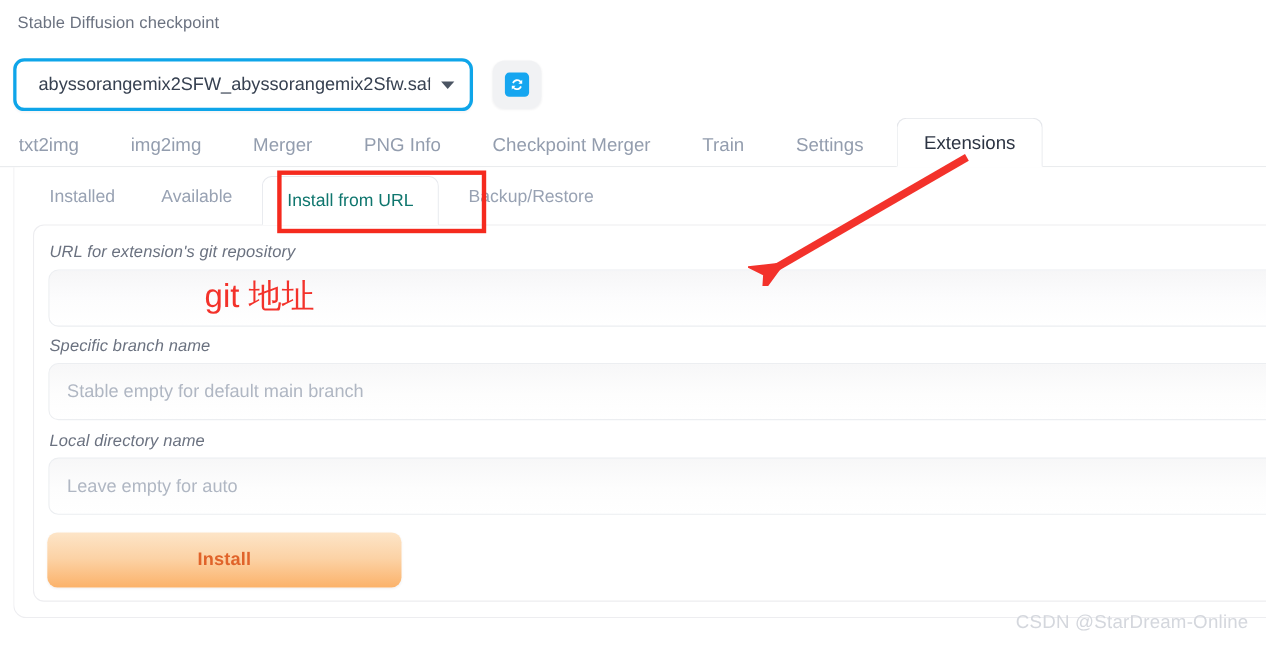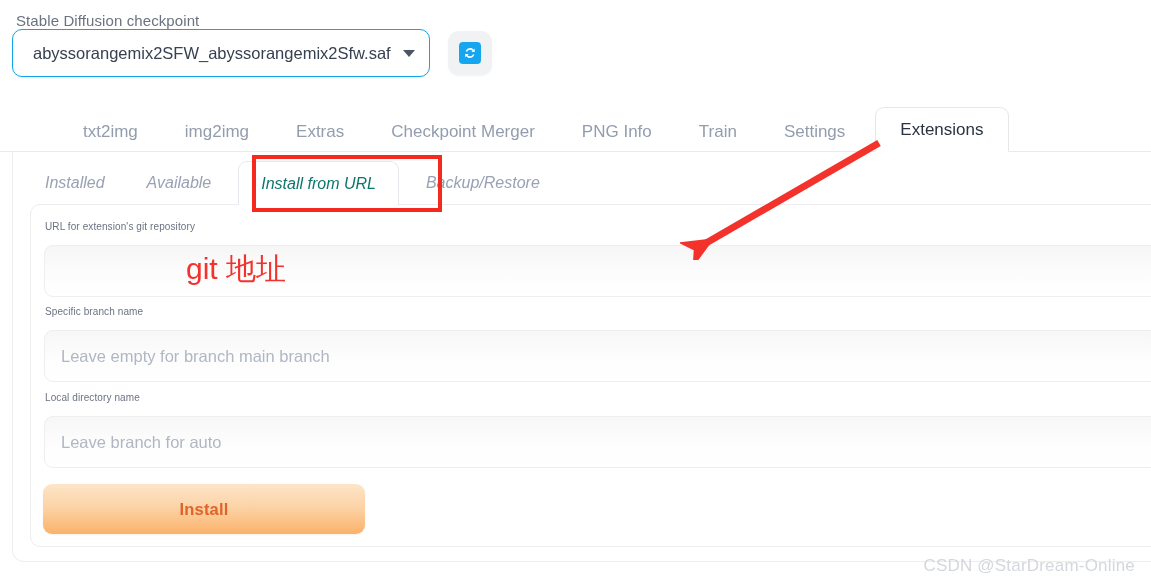--- a/index.html
+++ b/index.html
@@ -21,34 +21,34 @@
     position: absolute;
     left: 12px;
     top: 12px;
     width: 500px;
   }
   .ckpt-label {
     font-size: 15px;
     color: #6b7280;
     letter-spacing: .1px;
     padding-left: 4px;
-    margin-bottom: 0;
+    margin-bottom: 24px;
   }
   .ckpt-row {
     display: flex;
     align-items: center;
     gap: 18px;
   }
   .ckpt-select {
     position: relative;
     width: 418px;
     height: 48px;
     box-sizing: border-box;
     background: #ffffff;
-    border: 1px solid #0ea5e9;
+    border: 3px solid #0ea5e9;
     border-radius: 10px;
     box-shadow: 0 1px 2px rgba(16,24,40,.04);
     display: flex;
     align-items: center;
     padding: 0 14px 0 20px;
   }
   .ckpt-value {
     flex: 1 1 auto;
     font-size: 16.5px;
     color: #374151;
@@ -86,23 +86,21 @@
 
   
   .main-tabs {
     position: absolute;
     left: 0;
     top: 106px;
     width: 1017px;
     height: 46px;
     display: flex;
     align-items: flex-end;
-    padding-left: 30px;
-    box-sizing: border-box;
-    margin-left: 36px;
+    box-sizing: border-box;
   }
   .main-tab {
     font-size: 17px;
     color: #939dae;
     padding: 0 17px;
     height: 40px;
     line-height: 40px;
     white-space: nowrap;
     margin-right: 13px;
     box-sizing: border-box;
@@ -141,23 +139,22 @@
     border-radius: 0 0 12px 12px;
     background: #ffffff;
   }
 
   
   .sub-tabs {
     position: absolute;
     left: 30px;
     top: 160px;
     display: flex;
-    align-items: center;
+    align-items: flex-start;
     height: 46px;
-    font-style: italic;
   }
   .sub-tab {
     font-size: 16px;
     color: #98a2b3;
     padding: 0 15px;
     height: 40px;
     line-height: 40px;
     white-space: nowrap;
     margin-right: 12px;
     box-sizing: border-box;
@@ -183,23 +180,24 @@
     width: 1190px;
     height: 343px;
     box-sizing: border-box;
     border: 1px solid #ededf0;
     border-radius: 10px;
     background: #ffffff;
   }
 
   .field-label {
     position: absolute;
-    font-size: 10px;
+    font-size: 15px;
     color: #6b7280;
     letter-spacing: .1px;
+    font-style: italic;
   }
   .field-box {
     position: absolute;
     box-sizing: border-box;
     height: 52px;
     background: linear-gradient(180deg, #f7f7f8 0%, #fdfdfd 55%, #ffffff 100%);
     border: 1px solid #eceef1;
     border-radius: 9px;
     display: flex;
     align-items: center;
@@ -297,23 +295,23 @@
         </svg>
       </span>
     </div>
   </div>
 </div>
 
 <div class="main-tabs-rule"></div>
 <div class="main-tabs">
   <div class="main-tab">txt2img</div>
   <div class="main-tab">img2img</div>
-  <div class="main-tab">Extras</div>
+  <div class="main-tab">Merger</div>
+  <div class="main-tab">PNG Info</div>
   <div class="main-tab">Checkpoint Merger</div>
-  <div class="main-tab">PNG Info</div>
   <div class="main-tab">Train</div>
   <div class="main-tab">Settings</div>
   <div class="main-tab active">Extensions</div>
 </div>
 
 <div class="outer-panel"></div>
 
 <div class="sub-tabs">
   <div class="sub-tab">Installed</div>
   <div class="sub-tab">Available</div>
@@ -323,26 +321,26 @@
 
 <div class="inner-panel">
 
   <div class="field-label" style="left:14px; top:16px;">URL for extension's git repository</div>
   <div class="field-box blank" style="left:13px; top:40px; width:1160px;">
     <span class="placeholder"></span>
   </div>
 
   <div class="field-label" style="left:14px; top:101px;">Specific branch name</div>
   <div class="field-box" style="left:13px; top:125px; width:1160px;">
-    <span class="placeholder">Leave empty for branch main branch</span>
+    <span class="placeholder">Stable empty for default main branch</span>
   </div>
 
   <div class="field-label" style="left:14px; top:187px;">Local directory name</div>
   <div class="field-box" style="left:13px; top:211px; width:1160px;">
-    <span class="placeholder">Leave branch for auto</span>
+    <span class="placeholder">Leave empty for auto</span>
   </div>
 
 </div>
 
 <div class="install-btn">
   <span class="install-label">Install</span>
 </div>
 
 <div class="anno-box"></div>
 <div class="anno-text">git 地址</div>

